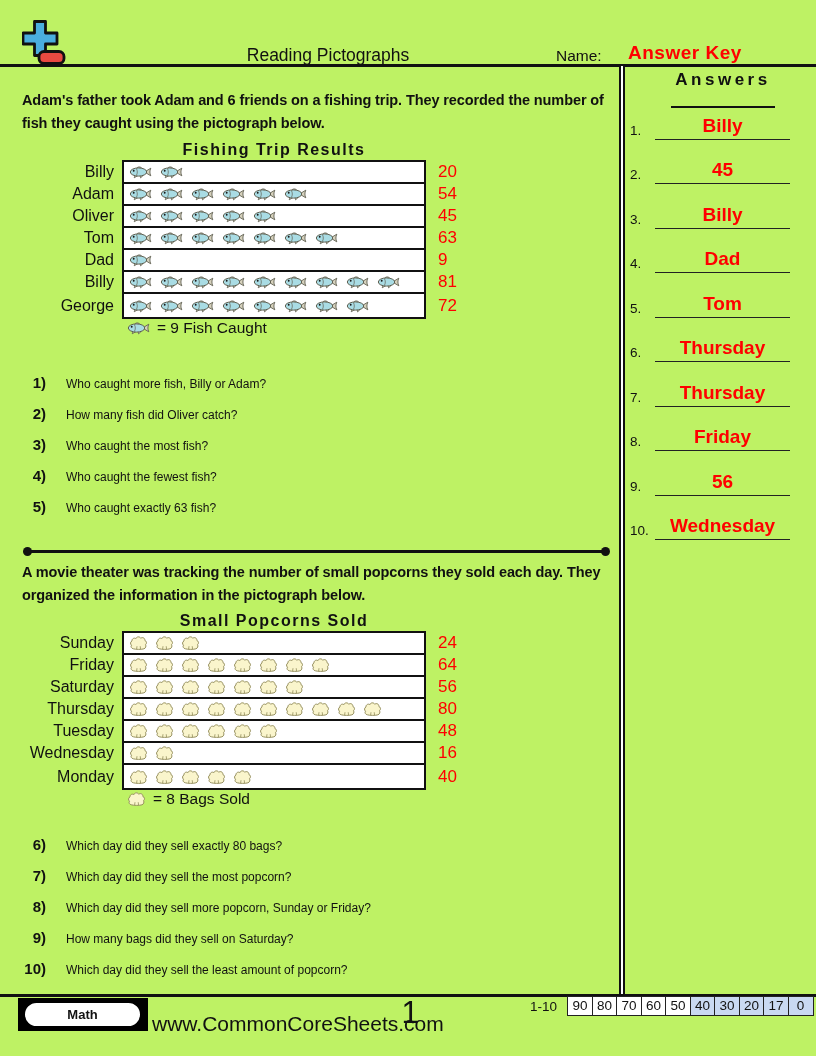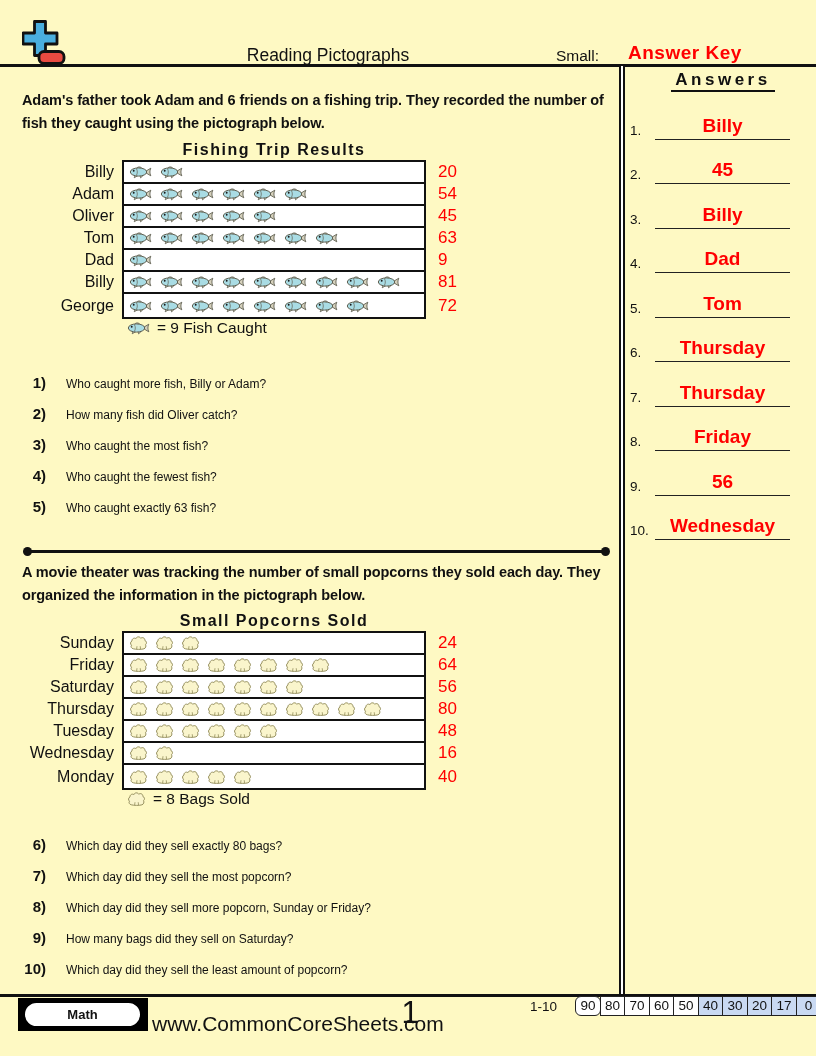--- a/index.html
+++ b/index.html
@@ -1,32 +1,32 @@
 <!DOCTYPE html>
 <html style="--red: #ff0000; --grade-hl: #c9d9f2; --logo-blue: #4aaede; --logo-red: #e84a41;"><head>
 <meta charset="utf-8">
 <style>
   html,body{margin:0;padding:0;background:#fff;}
-  .page{position:relative;width:816px;height:1056px;background:#fef9c3;overflow:hidden;
+  .page{position:relative;width:816px;height:1056px;background:#bef264;overflow:hidden;
         font-family:"Liberation Sans",sans-serif;color:#111;}
 
   
   .logo{position:absolute;left:22px;top:19px;}
   .ws-title{position:absolute;left:238px;top:45px;width:180px;text-align:center;
             font-size:17.5px;font-weight:500;white-space:nowrap;}
   .name-label{position:absolute;left:556px;top:47px;font-size:15.5px;}
   .answer-key{position:absolute;left:628px;top:42px;font-size:19px;font-weight:700;
               color:var(--red);letter-spacing:.5px;white-space:nowrap;}
   .hline{position:absolute;left:0;right:0;top:64px;height:2.5px;background:#111;}
 
   
   .vdivider{position:absolute;left:619px;top:66px;height:928px;width:2px;
             border-left:2px solid #111;border-right:2px solid #111;background:#fff;box-sizing:content-box;}
   .answers-title{position:absolute;left:640px;top:70px;width:166px;text-align:center;}
-  .answers-title span{display:inline-block;border-bottom:2.5px solid #111;padding:0 4px 0;
+  .answers-title span{display:inline-block;border-bottom:2.5px solid #111;padding:0 4px 16px;
                       font-weight:700;font-size:17px;letter-spacing:3.5px;}
   .aitem{position:absolute;left:630px;width:164px;height:34px;}
   .anum{position:absolute;left:0;bottom:2px;font-size:13.5px;}
   .aline{position:absolute;left:25px;bottom:0;width:135px;height:32px;
          border-bottom:1.5px solid #222;display:flex;align-items:flex-end;justify-content:center;}
   .aval{font-size:19px;font-weight:700;color:var(--red);padding-bottom:2px;white-space:nowrap;}
 
   
   .intro{position:absolute;left:22px;width:585px;margin:0;font-size:14.5px;font-weight:700;
          line-height:23px;letter-spacing:-.1px;}
@@ -68,34 +68,34 @@
   .math-box{position:absolute;left:18px;top:998px;width:130px;height:33px;background:#000;}
   .math-pill{position:absolute;left:5px;right:6px;top:3px;bottom:3px;background:#fff;
              border:2.5px solid #000;border-radius:14px;display:flex;align-items:center;
              justify-content:center;font-size:13px;font-weight:700;}
   .website{position:absolute;left:152px;top:1012px;font-size:21px;}
   .pagenum{position:absolute;left:384px;top:995px;width:52px;text-align:center;font-size:31px;}
   .grade-label{position:absolute;left:523px;top:999px;width:34px;text-align:right;font-size:13.5px;}
   .grade-row{position:absolute;left:563px;top:996px;display:flex;}
   .gcell{box-sizing:border-box;width:26px;height:20px;border:1.5px solid #222;margin-left:-1.5px;
          text-align:center;font-size:13.5px;line-height:17px;background:#fff;}
-  .gcell:first-child{margin-left:12px;border-radius:6px;}
+  .gcell:first-child{margin-left:4px;}
   .gcell.hl{background:var(--grade-hl);}
 </style>
 </head>
 <body>
 
 <div class="page">
 
   <svg class="logo" width="44" height="50" viewBox="0 0 44 50">
     <path d="M12.5 2.5 h11 v11.5 h11.5 v11 H23.5 v11.5 h-11 V25 H1 V14 h11.5 Z" fill="var(--logo-blue)" stroke="#111" stroke-width="2.8" stroke-linejoin="round"></path>
     <rect x="17" y="32.5" width="25" height="12" rx="5" fill="var(--logo-red)" stroke="#111" stroke-width="2.8"></rect>
   </svg>
   <div class="ws-title">Reading Pictographs</div>
-  <div class="name-label">Small:</div>
+  <div class="name-label">Name:</div>
   <div class="answer-key">Answer Key</div>
   <div class="hline"></div>
 
   <div class="vdivider"></div>
   <div class="answers-title">
     <span>Answers</span>
   </div>
   <div id="answers-list">
       <div class="aitem" style="top: 105.5px;">
         <span class="anum">1.</span>

